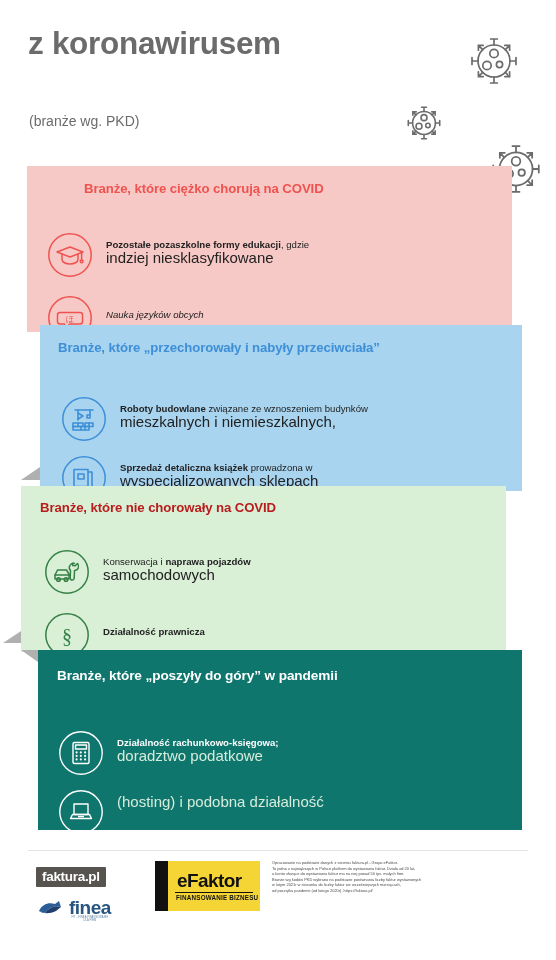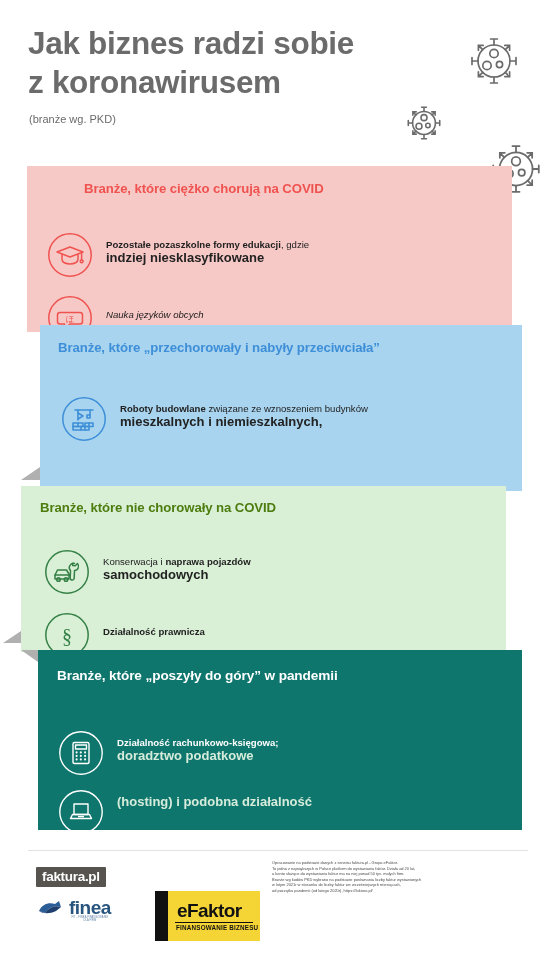--- a/index.html
+++ b/index.html
@@ -17,52 +17,52 @@
 
   
   #header { position: absolute; left: 0; top: 0; width: 556px; height: 152px; }
   #title {
     position: absolute; left: 28px; top: 24px; width: 430px;
     font-size: 31.5px; font-weight: bold; line-height: 39px;
     color: #6b6b6b; letter-spacing: -0.3px;
   }
   #subtitle {
     position: absolute; left: 29px; top: 113px;
-    font-size: 11px; color: #6b6b6b; font-weight: normal;
+    font-size: 14px; color: #6b6b6b; font-weight: normal;
   }
   .virus { position: absolute; }
   .virus svg { display: block; }
 
   
   .card { position: absolute; }
   .card-head {
     position: absolute; font-weight: bold; letter-spacing: -0.1px;
   }
   .shadow-tri { position: absolute; width: 0; height: 0; }
 
   .row { position: absolute; display: flex; align-items: flex-start; margin-top: 26px; }
   .icon-wrap {
     position: relative; flex: 0 0 auto;
     width: 46px; height: 46px; border-radius: 50%;
   }
   .icon-wrap svg { position: absolute; left: 0; top: 0; }
   .row-text { margin-left: 13px; padding-top: 7px; }
   .row-text .l1 { font-size: 9.6px; line-height: 12.5px; }
-  .row-text .l2 { font-size: 13px; line-height: 12.5px; font-weight: bold; }
+  .row-text .l2 { font-size: 15px; line-height: 12.5px; }
   .b { font-weight: bold; }
 
   
   #card-red { left: 27px; top: 166px; width: 485px; height: 166px; background: #f7c9c6; }
   #card-red .card-head { left: 17px; top: 15px; font-size: 13.2px; color: #ef5350; padding-left: 40px; }
   
   #card-blue { left: 40px; top: 325px; width: 482px; height: 166px; background: #a8d4ef; }
   #card-blue .card-head { left: 18px; top: 15px; font-size: 13.2px; color: #3e8fd8; }
   
   #card-green { left: 21px; top: 486px; width: 485px; height: 166px; background: #d9f0d6; }
-  #card-green .card-head { left: 19px; top: 14px; font-size: 13.2px; color: #4d7c0f; }
+  #card-green .card-head { left: 19px; top: 14px; font-size: 13.2px; color: #b91c1c; }
   
   #card-dgreen { left: 38px; top: 650px; width: 484px; height: 180px; background: #0f766e; }
   #card-dgreen .card-head { left: 19px; top: 18px; font-size: 13.6px; color: #ffffff; }
 
   #card-red .row-text, #card-blue .row-text, #card-green .row-text { color: #222; }
   #card-dgreen .row-text { color: #ffffff; }
   #card-dgreen .row-text .l2 { color: #d6ecdb; }
 
   
   #footer { position: absolute; left: 0; top: 850px; width: 556px; height: 110px; }
@@ -111,21 +111,20 @@
   }
   #fineprint div { white-space: nowrap; }
 </style>
 </head>
 <body>
 
 <div id="page">
 
   <div id="header">
     <div id="title">
-      <div>Jak biznes radzi sobie</div>
       <div>z koronawirusem</div>
     </div>
     <div id="subtitle">(branże wg. PKD)</div>
 
     <div class="virus" style="left:466px; top:33px;">
       <svg width="56" height="56" viewBox="0 0 56 56">
         <g stroke="#6b6b6b" stroke-width="1.7" fill="none">
           <circle cx="28" cy="28" r="16"></circle>
           <circle cx="28" cy="20.5" r="4.2"></circle>
           <circle cx="21" cy="32.5" r="4.2"></circle>
@@ -244,20 +243,36 @@
             <path d="M17 27 v3.5 M20 30.5 v3.5 M24 30.5 v3.5 M28 27 v3.5"></path>
           </g>
         </svg>
       </div>
       <div class="row-text">
         <div class="l1"><span class="b">Roboty budowlane</span><span> związane ze wznoszeniem budynków</span></div>
         <div class="l2">mieszkalnych i niemieszkalnych,</div>
       </div>
     </div>
 
+    <div class="row" style="left:21px; top:104px;">
+      <div class="icon-wrap">
+        <svg width="46" height="46" viewBox="0 0 46 46">
+          <circle cx="23" cy="23" r="21.2" fill="none" stroke="#3e8fd8" stroke-width="1.5"></circle>
+          <g fill="none" stroke="#3e8fd8" stroke-width="1.6" stroke-linejoin="round">
+            <rect x="13" y="14.5" width="14" height="17"></rect>
+            <path d="M27 17 h4 v17 h-14 v-2.5"></path>
+            <rect x="17" y="19" width="6" height="5"></rect>
+          </g>
+        </svg>
+      </div>
+      <div class="row-text">
+        <div class="l1"><span class="b">Sprzedaż detaliczna książek</span><span> prowadzona w</span></div>
+        <div class="l2">wyspecjalizowanych sklepach</div>
+      </div>
+    </div>
     <div class="shadow-tri" style="left:-19px; top:142px; border-right:19px solid #b0b0b0; border-top:13px solid transparent;"></div>
   </div>
 
   <div class="card" id="card-green">
     <div class="card-head">Branże, które nie chorowały na COVID</div>
 
     <div class="row" style="left:23px; top:37px;">
       <div class="icon-wrap">
         <svg width="46" height="46" viewBox="0 0 46 46">
           <circle cx="23" cy="23" r="21.2" fill="none" stroke="#358046" stroke-width="1.5"></circle>
@@ -345,21 +360,21 @@
       <div class="mark">
         <svg width="26" height="20" viewBox="0 0 26 20">
           <path d="M2 13 C5 6, 12 4, 18 6 L22 3 L24 9 C19 7, 12 9, 8 15 Z" fill="#2b5e96"></path>
           <path d="M2 13 C6 16, 13 16, 19 13 L24 9 C19 7, 12 9, 8 15 Z" fill="#1f3f6e"></path>
         </svg>
       </div>
       <div class="word">finea</div>
       <div class="tag">FIT - FINEA FINANSOWANIE DLA FIRM</div>
     </div>
 
-    <div id="logo-efaktor" style="left:155px; top:41px;">
+    <div id="logo-efaktor" style="left:155px; top:11px;">
       <div class="bar"></div>
       <div class="body">
         <div class="eF">eFaktor</div>
         <div class="sub-rule"></div>
         <div class="sub">FINANSOWANIE BIZNESU</div>
       </div>
     </div>
 
   </div>
 

